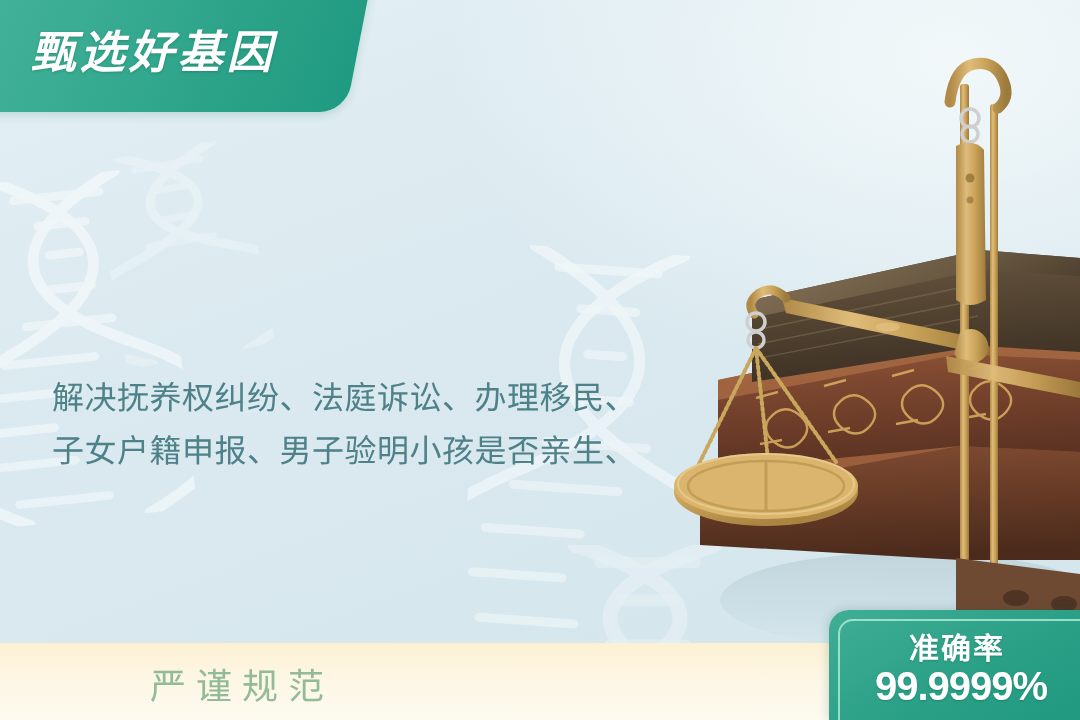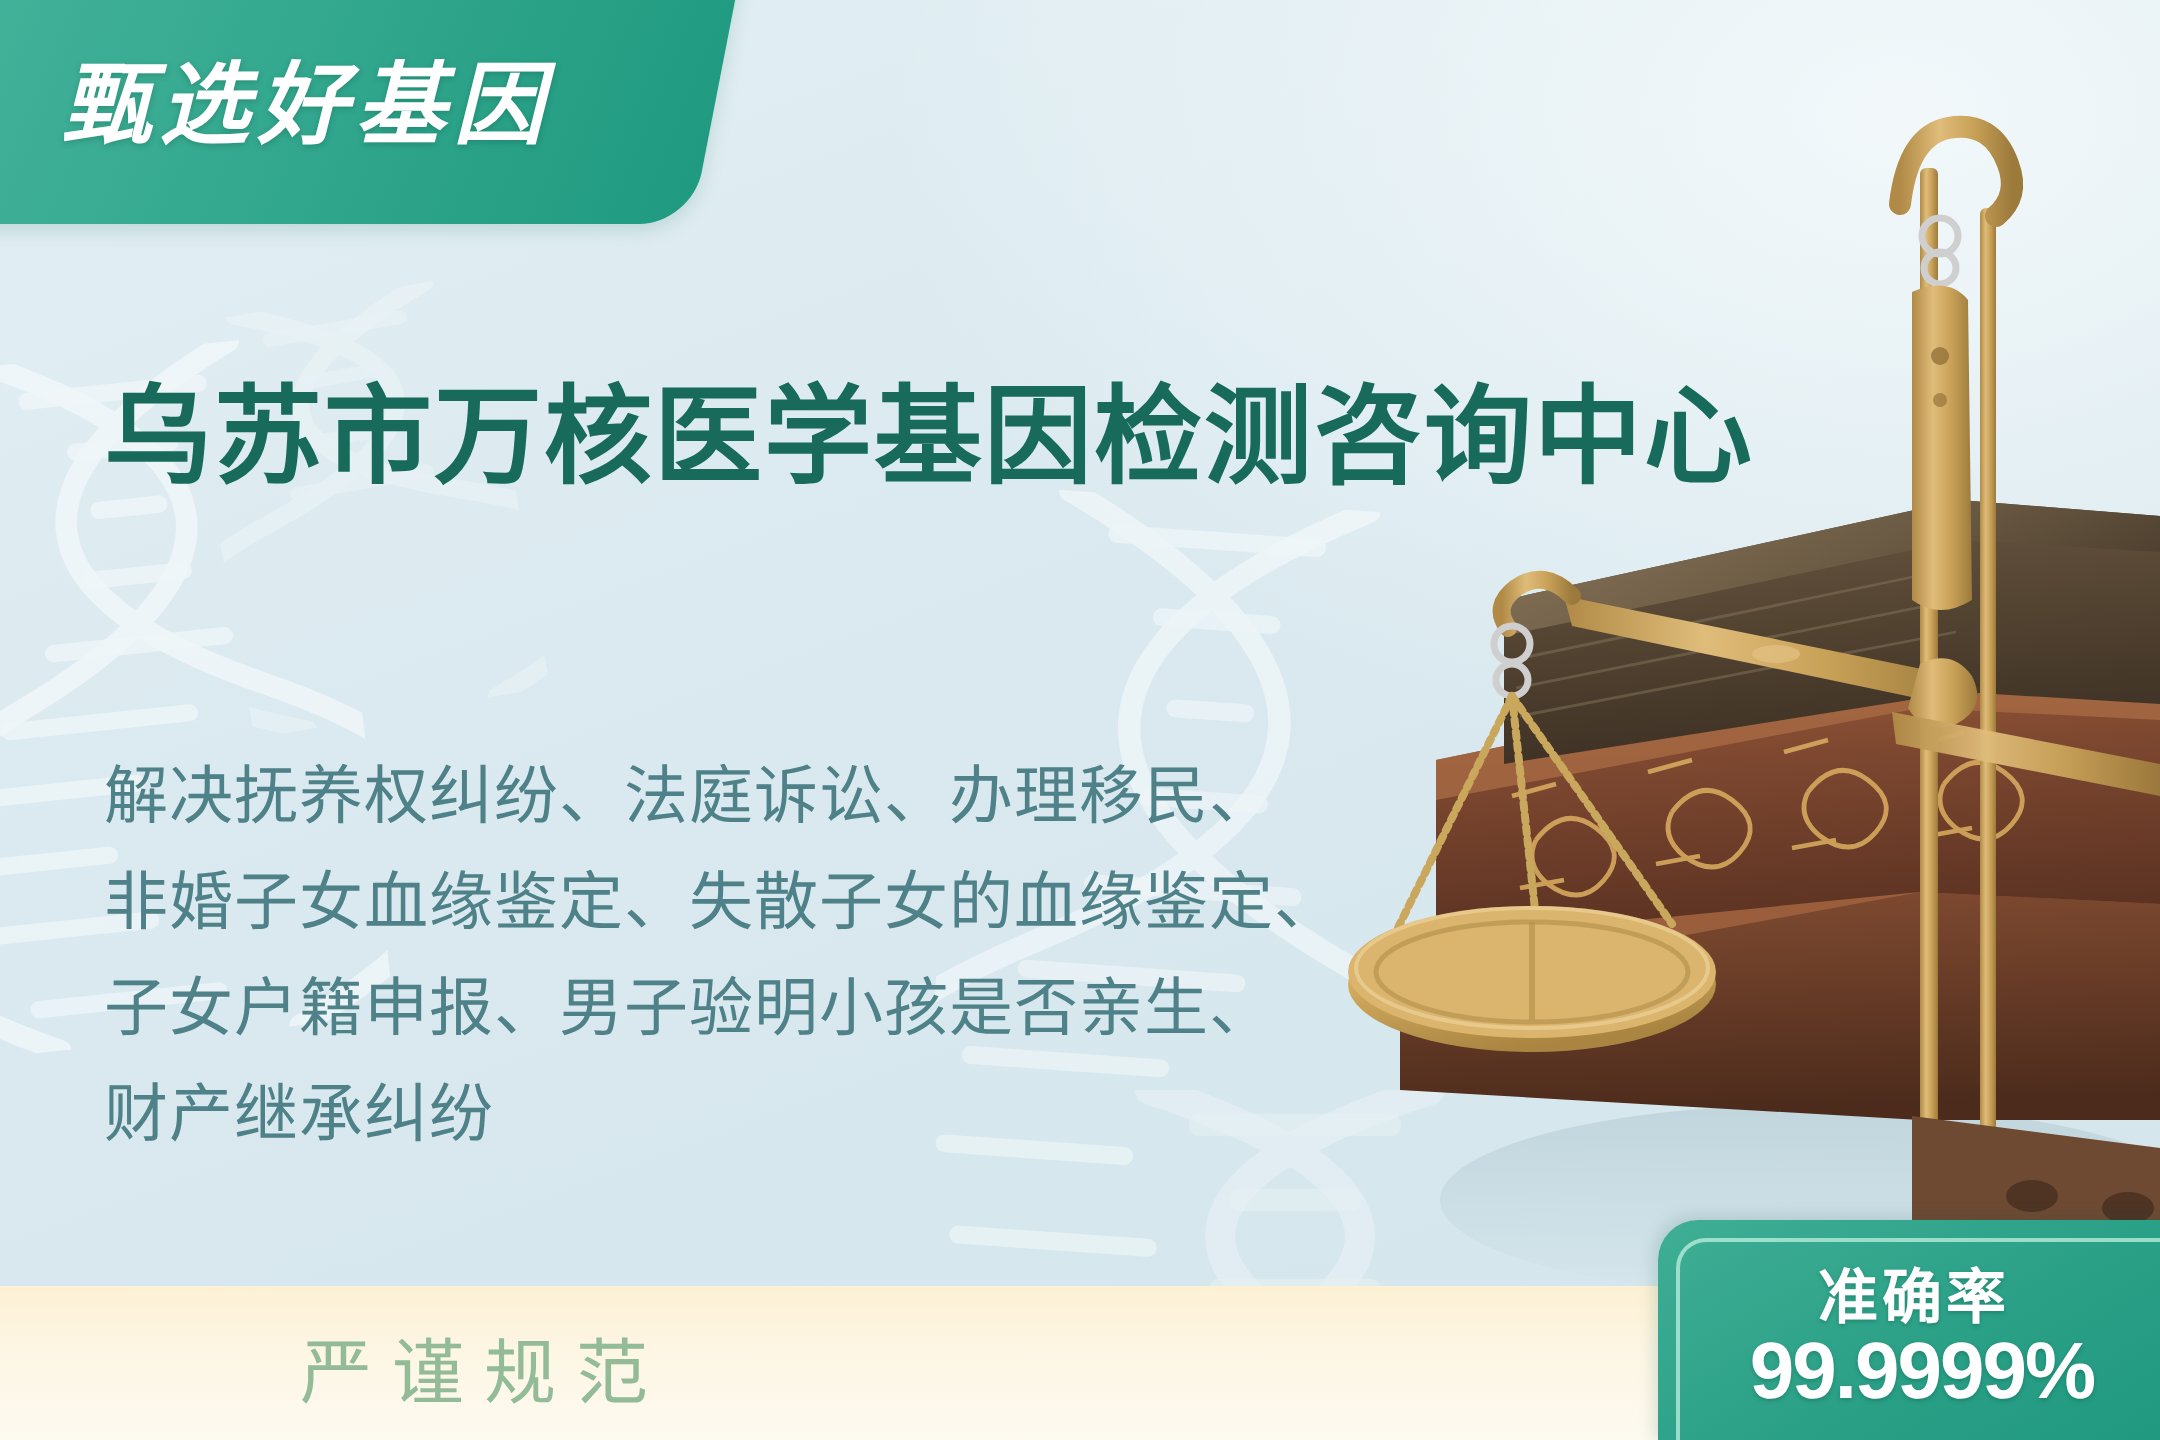--- a/index.html
+++ b/index.html
@@ -362,27 +362,24 @@
       <ellipse cx="404" cy="604" rx="13" ry="8" fill="#4a3022" opacity="0.85"></ellipse>
     </svg>
   </div>
 
   <div class="brand-banner">
     <div class="brand-banner-inner">
       <span class="brand-text">甄选好基因</span>
     </div>
   </div>
 
-  <h1 class="main-title">乌苏市万核医学基因检测咨询中心</h1>
 
   <div class="body-copy">
     <div class="body-line">解决抚养权纠纷、法庭诉讼、办理移民、</div>
-    <div class="body-line">非婚子女血缘鉴定、失散子女的血缘鉴定、</div>
     <div class="body-line">子女户籍申报、男子验明小孩是否亲生、</div>
-    <div class="body-line">财产继承纠纷</div>
   </div>
 
   <div class="bottom-bar">
     <div class="slogans">
       <span class="slogan">严谨规范</span>
     </div>
   </div>
 
   <div class="accuracy-badge">
     <div class="badge-label">准确率</div>

